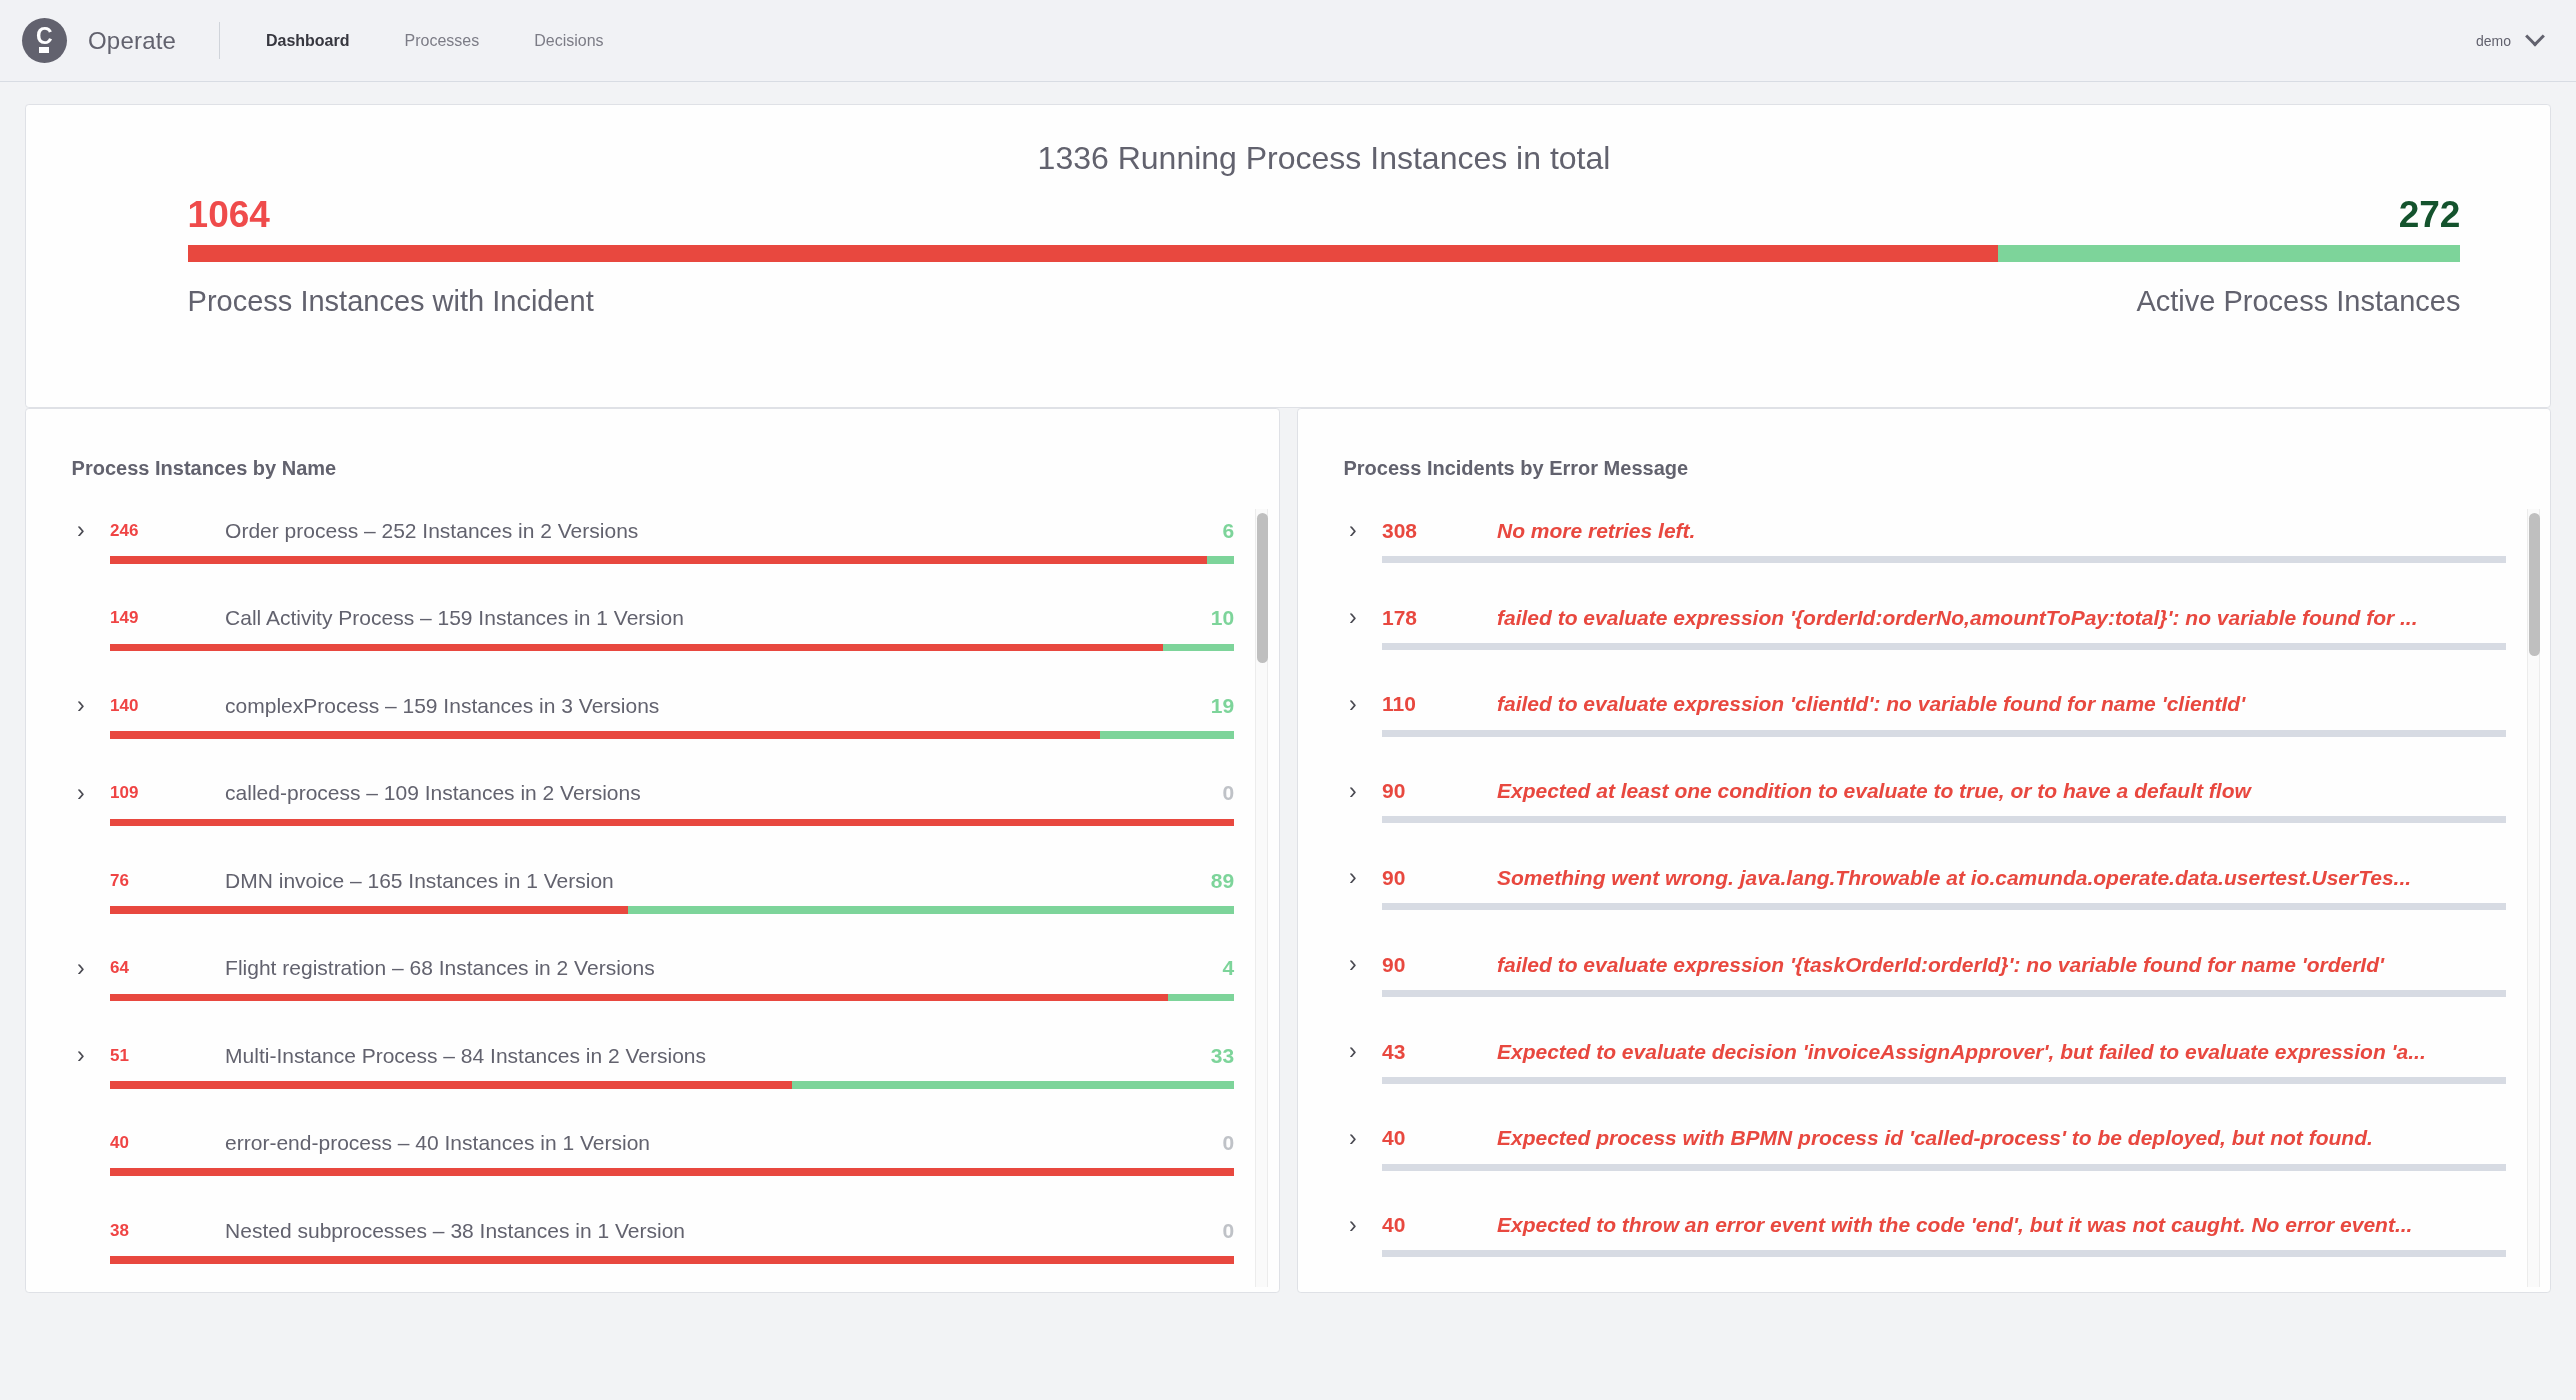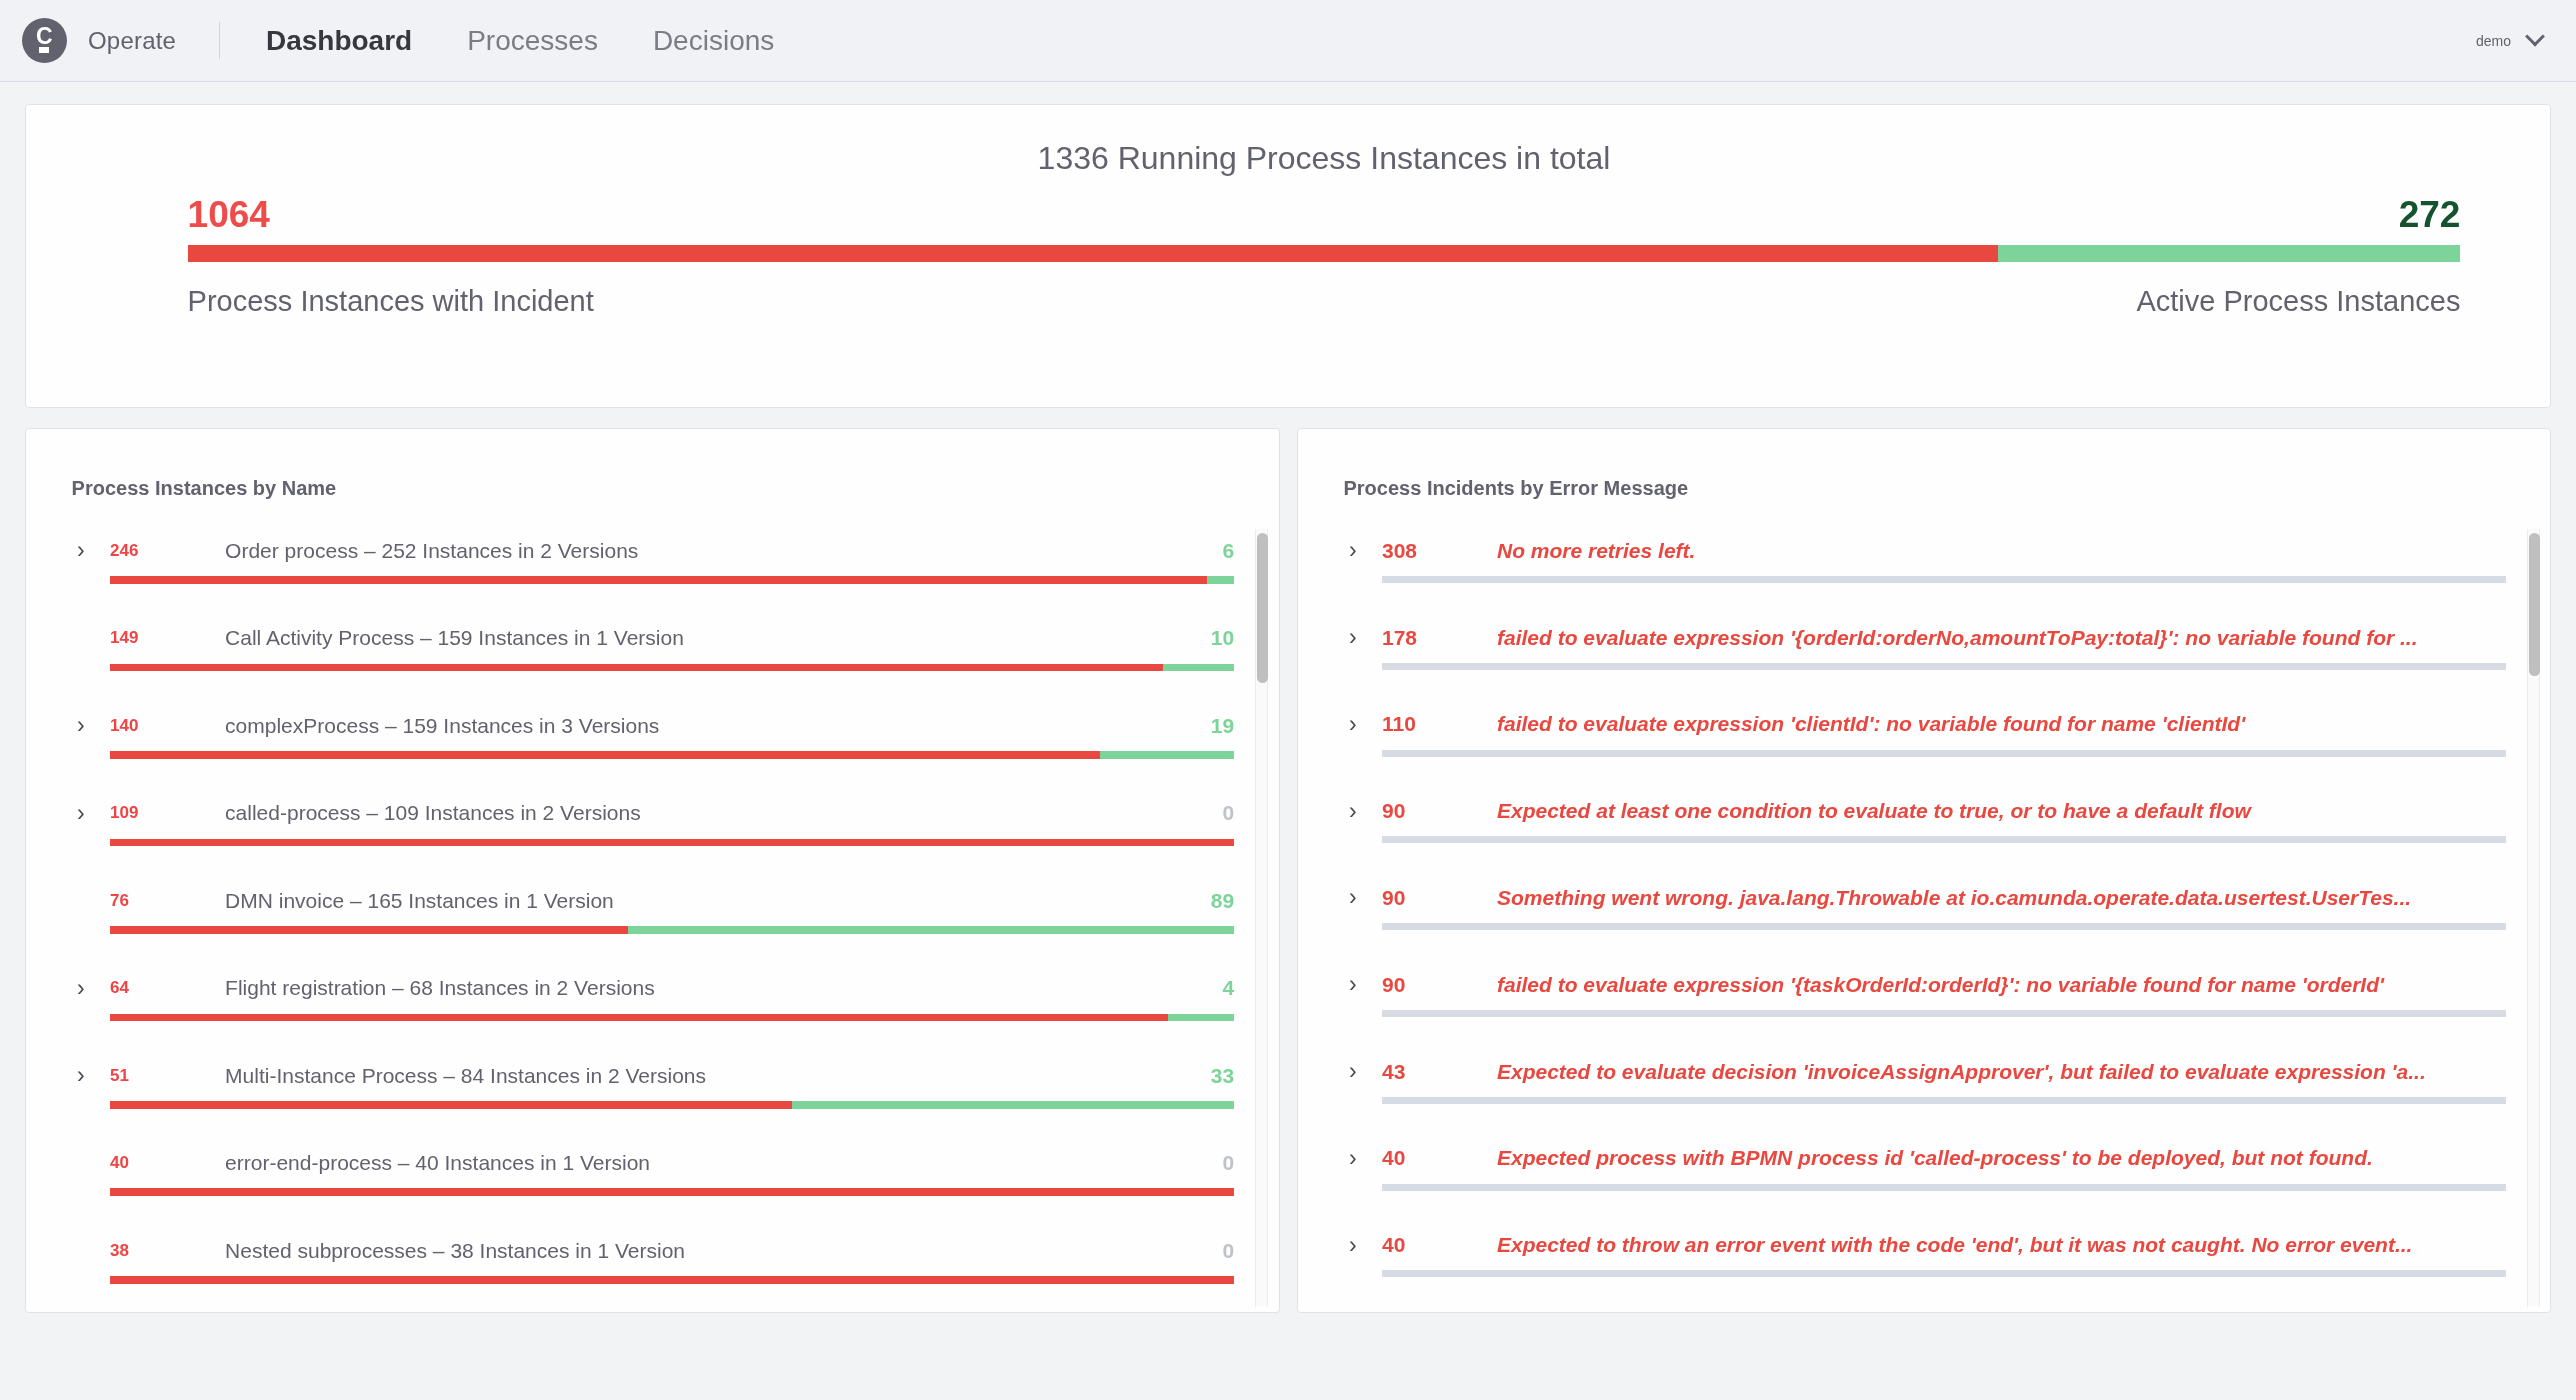--- a/index.html
+++ b/index.html
@@ -40,21 +40,21 @@
   #brand-name {
     font-size: 24px; color: #62626e; font-weight: 400;
     letter-spacing: 0.2px;
   }
   #header-divider {
     width: 0.8px; height: 37px; background: #d0d4da;
     margin: 0 46px 0 43px;
   }
   #main-nav { display: flex; align-items: center; gap: 55px; }
   .nav-link {
-    font-size: 28px; color: #7c7c86; text-decoration: none;
+    font-size: 16px; color: #7c7c86; text-decoration: none;
     cursor: pointer; white-space: nowrap; text-align: center;
   }
   .nav-link.active { color: #37373f; font-weight: 700; }
   #user-area {
     margin-left: auto; display: flex; align-items: center; gap: 17px;
     cursor: pointer;
   }
   #user-name { font-size: 14px; color: #62626e; }
   .chev-down {
     width: 14px; height: 14px;
@@ -103,21 +103,21 @@
   #metrics-bar .seg-active   { background: #7dd49a; height: 100%; }
   #metrics-labels {
     display: flex; justify-content: space-between;
     margin-top: 23px;
     gap: 13px;
   }
   .metrics-label { font-size: 29px; color: #62626e; font-weight: 400; }
 
   
   #panels-row {
-    display: flex; gap: 17px; margin-top: 20px; flex: 1;
+    display: flex; gap: 17px; flex: 1;
     min-height: 0;
     justify-content: flex-end;
   }
   .list-panel {
     flex: 1; display: flex; flex-direction: column;
     padding: 0; overflow: hidden; max-height: 885px;
   }
   .panel-title {
     font-size: 20px; color: #62626e; font-weight: 700;
     padding: 48px 0 26px 46px;

